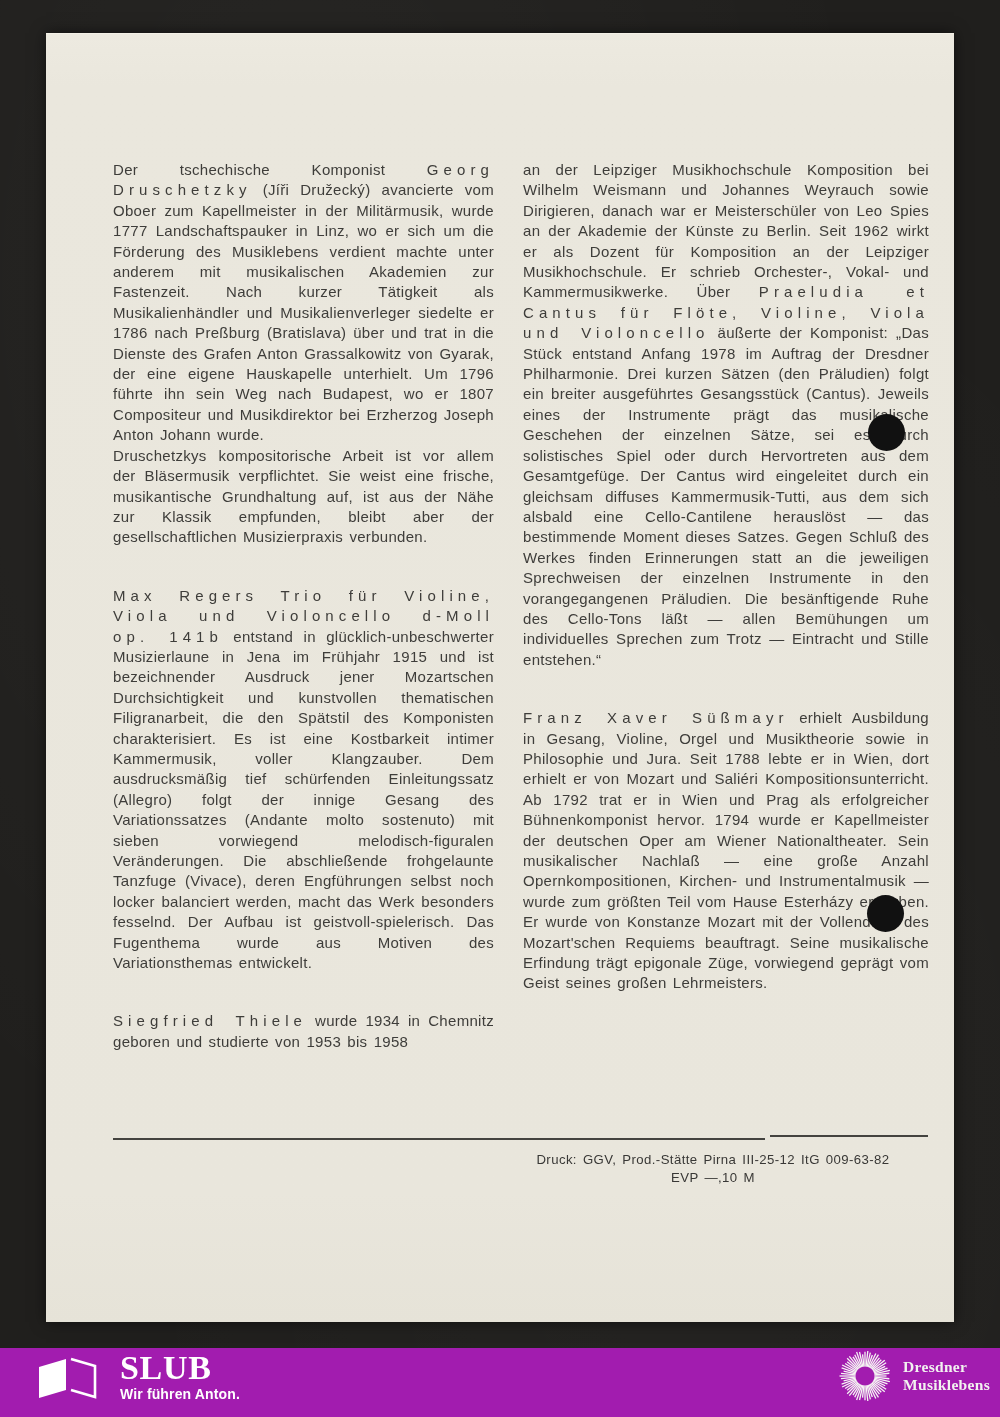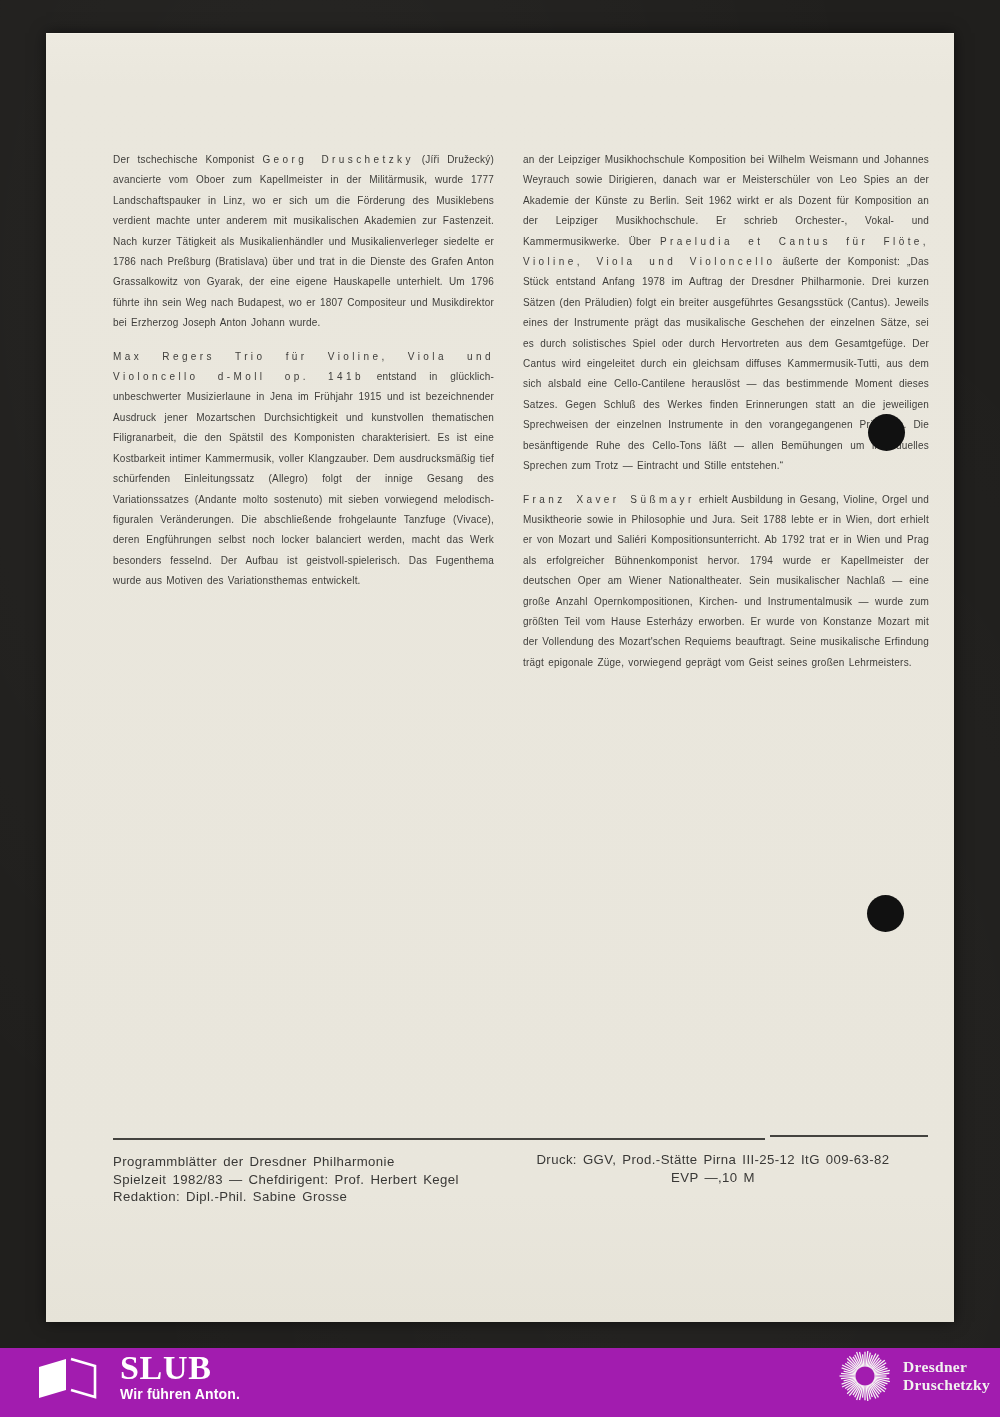--- a/index.html
+++ b/index.html
@@ -12,26 +12,26 @@
     position:relative;overflow:hidden;
     font-family:"Liberation Sans", sans-serif;
   }
   .paper{
     position:absolute;left:46px;top:33px;width:908px;height:1288px;
     background:linear-gradient(180deg,#edeae0 0%, #eae7dd 4%, #e9e6dc 90%, #e6e3d8 100%);
     box-shadow:0 0 14px rgba(0,0,0,0.55);
     border-top:1px solid #f4f1e7;
   }
   .col{
-    position:absolute;top:116px;
-    font-size:10px;line-height:20.4px;color:#3e3d3a;
+    position:absolute;top:126px;
+    font-size:15px;line-height:20.4px;color:#3e3d3a;
     text-align:justify;letter-spacing:0.02em;word-spacing:0.12em;
   }
   .col p{margin:0;}
-  .col p.gap{margin-top:13px;}
+  .col p.gap{margin-top:38px;}
   .col-left{left:67px;width:381px;}
   .col-right{left:477px;width:406px;}
   .spaced{letter-spacing:0.34em;word-spacing:0.45em;}
   .rule{position:absolute;height:2px;background:#44433f;}
   .rule-left{left:67px;top:1104px;width:652px;}
   .rule-right{left:724px;top:1101px;width:158px;}
   .footer-block{
     position:absolute;font-size:13.2px;line-height:17.5px;color:#393836;
     letter-spacing:0.03em;word-spacing:0.15em;
   }
@@ -58,35 +58,32 @@
     font-size:15.5px;line-height:18px;margin-left:12px;letter-spacing:0.02em;
   }
 </style>
 </head>
 <body>
 
 <div class="paper">
 
   <div class="col col-left">
       <p><span>Der tschechische Komponist </span><span class="spaced">Georg Druschetzky</span><span> (Jíři Družecký) avancierte vom Oboer zum Kapellmeister in der Militärmusik, wurde 1777 Landschaftspauker in Linz, wo er sich um die Förderung des Musiklebens verdient machte unter anderem mit musikalischen Akademien zur Fastenzeit. Nach kurzer Tätigkeit als Musikalienhändler und Musikalienverleger siedelte er 1786 nach Preßburg (Bratislava) über und trat in die Dienste des Grafen Anton Grassalkowitz von Gyarak, der eine eigene Hauskapelle unterhielt. Um 1796 führte ihn sein Weg nach Budapest, wo er 1807 Compositeur und Musikdirektor bei Erzherzog Joseph Anton Johann wurde.</span></p>
+      <p><span>Druschetzkys kompositorische Arbeit ist vor allem der Bläsermusik verpflichtet. Sie weist eine frische, musikantische Grundhaltung auf, ist aus der Nähe zur Klassik empfunden, bleibt aber der gesellschaftlichen Musizierpraxis verbunden.</span></p>
       <p class="gap"><span class="spaced">Max Regers Trio für Violine, Viola und Violoncello d-Moll op. 141b</span><span> entstand in glücklich-unbeschwerter Musizierlaune in Jena im Frühjahr 1915 und ist bezeichnender Ausdruck jener Mozartschen Durchsichtigkeit und kunstvollen thematischen Filigranarbeit, die den Spätstil des Komponisten charakterisiert. Es ist eine Kostbarkeit intimer Kammermusik, voller Klangzauber. Dem ausdrucksmäßig tief schürfenden Einleitungssatz (Allegro) folgt der innige Gesang des Variationssatzes (Andante molto sostenuto) mit sieben vorwiegend melodisch-figuralen Veränderungen. Die abschließende frohgelaunte Tanzfuge (Vivace), deren Engführungen selbst noch locker balanciert werden, macht das Werk besonders fesselnd. Der Aufbau ist geistvoll-spielerisch. Das Fugenthema wurde aus Motiven des Variationsthemas entwickelt.</span></p>
+      <p class="gap"><span class="spaced">Siegfried Thiele</span><span> wurde 1934 in Chemnitz geboren und studierte von 1953 bis 1958</span></p>
     </div>
   <div class="col col-right">
       <p><span>an der Leipziger Musikhochschule Komposition bei Wilhelm Weismann und Johannes Weyrauch sowie Dirigieren, danach war er Meisterschüler von Leo Spies an der Akademie der Künste zu Berlin. Seit 1962 wirkt er als Dozent für Komposition an der Leipziger Musikhochschule. Er schrieb Orchester-, Vokal- und Kammermusikwerke. Über </span><span class="spaced">Praeludia et Cantus für Flöte, Violine, Viola und Violoncello</span><span> äußerte der Komponist: „Das Stück entstand Anfang 1978 im Auftrag der Dresdner Philharmonie. Drei kurzen Sätzen (den Präludien) folgt ein breiter ausgeführtes Gesangsstück (Cantus). Jeweils eines der Instrumente prägt das musikalische Geschehen der einzelnen Sätze, sei es durch solistisches Spiel oder durch Hervortreten aus dem Gesamtgefüge. Der Cantus wird eingeleitet durch ein gleichsam diffuses Kammermusik-Tutti, aus dem sich alsbald eine Cello-Cantilene herauslöst — das bestimmende Moment dieses Satzes. Gegen Schluß des Werkes finden Erinnerungen statt an die jeweiligen Sprechweisen der einzelnen Instrumente in den vorangegangenen Präludien. Die besänftigende Ruhe des Cello-Tons läßt — allen Bemühungen um individuelles Sprechen zum Trotz — Eintracht und Stille entstehen.“</span></p>
       <p class="gap"><span class="spaced">Franz Xaver Süßmayr</span><span> erhielt Ausbildung in Gesang, Violine, Orgel und Musiktheorie sowie in Philosophie und Jura. Seit 1788 lebte er in Wien, dort erhielt er von Mozart und Saliéri Kompositionsunterricht. Ab 1792 trat er in Wien und Prag als erfolgreicher Bühnenkomponist hervor. 1794 wurde er Kapellmeister der deutschen Oper am Wiener Nationaltheater. Sein musikalischer Nachlaß — eine große Anzahl Opernkompositionen, Kirchen- und Instrumentalmusik — wurde zum größten Teil vom Hause Esterházy erworben. Er wurde von Konstanze Mozart mit der Vollendung des Mozart'schen Requiems beauftragt. Seine musikalische Erfindung trägt epigonale Züge, vorwiegend geprägt vom Geist seines großen Lehrmeisters.</span></p>
     </div>
 
   <div class="rule rule-left"></div>
   <div class="rule rule-right"></div>
 
-  <div class="footer-block footer-left">
-    <div>Programmblätter der Dresdner Philharmonie</div>
-    <div>Spielzeit 1982/83 — Chefdirigent: Prof. Herbert Kegel</div>
-    <div>Redaktion: Dipl.-Phil. Sabine Grosse</div>
-  </div>
 
   <div class="footer-block footer-right">
     <div>Druck: GGV, Prod.-Stätte Pirna III-25-12 ItG 009-63-82</div>
     <div>EVP —,10 M</div>
   </div>
 
   <div id="holes">
       <div class="hole" style="left: 822px; top: 380px; width: 37px; height: 37px;"></div>
       <div class="hole" style="left: 821px; top: 861px; width: 37px; height: 37px;"></div>
     </div>
@@ -161,16 +158,16 @@
         <line x1="32.7175144212722" y1="18.282485578727798" x2="42.2972919397883" y2="8.702708060211691" stroke="#f5f5f3" stroke-width="1.3"></line>
         <line x1="33.42739908344628" y1="19.07684688234203" x2="45.76606130817562" y2="9.237092103711815" stroke="#f5f5f3" stroke-width="1.3"></line>
         <line x1="34.0438798926687" y1="19.9456952731043" x2="47.160921246141555" y2="11.703711926713378" stroke="#f5f5f3" stroke-width="1.3"></line>
         <line x1="34.55920424507298" y1="20.878104478383204" x2="46.155471150741064" y2="15.293636663695747" stroke="#f5f5f3" stroke-width="1.3"></line>
         <line x1="34.96689163792949" y1="21.86234891142591" x2="48.49369869212764" y2="17.129114409181305" stroke="#f5f5f3" stroke-width="1.3"></line>
         <line x1="35.26181516572733" y1="22.886051127415012" x2="50.8383215773658" y2="19.330815185162194" stroke="#f5f5f3" stroke-width="1.3"></line>
         <line x1="35.440265993985804" y1="23.936337477018572" x2="50.31480341353699" y2="22.260379616303524" stroke="#f5f5f3" stroke-width="1.3"></line>
       </svg>
     <div class="phil-text">
       <div>Dresdner</div>
-      <div>Druschetzky</div>
+      <div>Musiklebens</div>
     </div>
   </div>
 </div>
 
 </body></html>

